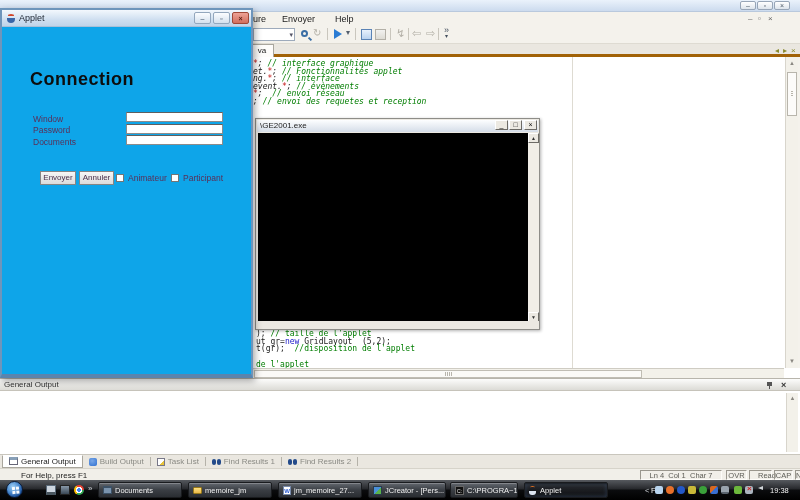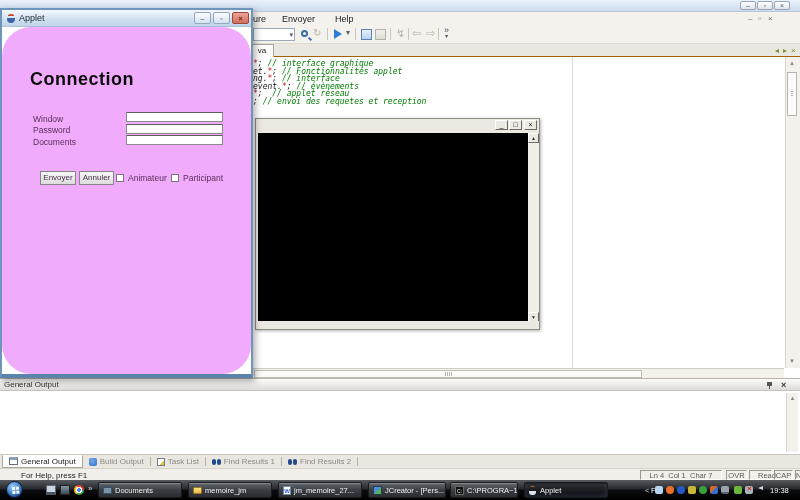--- a/index.html
+++ b/index.html
@@ -23,21 +23,21 @@
   .icon-play { position:absolute; left:334px; top:4px; width:0; height:0; border-left:8px solid #2b7cd3; border-top:5px solid transparent; border-bottom:5px solid transparent; }
   .icon-play-caret { position:absolute; left:346px; top:3px; font-size:8px; color:#55606e; }
   .icon-sq1 { position:absolute; left:361px; top:4px; width:11px; height:11px; background:linear-gradient(#e8f1fc,#b9d2ef); border:1px solid #5a83b5; }
   .icon-sq2 { position:absolute; left:375px; top:4px; width:11px; height:11px; background:linear-gradient(#f2f2f0,#dddbd4); border:1px solid #b3b0a7; }
   .icon-bolt { position:absolute; left:396px; top:2px; font-size:11px; color:#b3b0a7; }
   .icon-back { position:absolute; left:412px; top:2px; font-size:11px; color:#b3b0a7; }
   .icon-fwd { position:absolute; left:426px; top:2px; font-size:11px; color:#b3b0a7; }
   .icon-more { position:absolute; left:444px; top:1px; font-size:9px; color:#44505e; line-height:8px; text-align:center; }
   .icon-more .sub { display:block; font-size:6px; line-height:5px; }
 
-  #tabbar { left:0; top:44px; width:800px; height:13px; background:#eae7e0; border-bottom:1px solid #a16207; }
+  #tabbar { left:0; top:44px; width:800px; height:13px; background:#eae7e0; border-bottom:3px solid #a16207; }
   #doc-tab { position:absolute; left:250px; top:0px; width:24px; height:13px; background:#fdfcfa; border:1px solid #a9a69d; border-bottom:none; font-size:8px; color:#222; text-align:center; line-height:12px; }
   .tabnav { position:absolute; top:2px; font-size:8px; color:#8a8a2f; }
 
   #editor { left:0; top:57px; width:800px; height:311px; background:#fff; }
   #margin-line { position:absolute; left:572px; top:0; width:1px; height:311px; background:#dedbd2; }
   .code-line { height:7.5px; font-family:"DejaVu Sans Mono", monospace; font-size:8px; line-height:7.5px; white-space:pre; }
   .c-plain { color:#1a1a1a; } .c-red { color:#c01010; } .c-comment { color:#007d00; } .c-keyword { color:#1616c8; }
   #top-code { position:absolute; left:253px; top:3px;font-style:italic; }
   #bottom-code { position:absolute; left:256px; top:273px; }
   #bottom-code .code-line:last-child { margin-top:8px; }
@@ -64,21 +64,21 @@
   
   #applet-win { left:0; top:8px; width:253px; height:370px; background:#fff; border:2px solid #6e95bb; border-bottom:4px solid #5b84ad; box-shadow:2px 3px 7px rgba(0,0,0,.35); z-index:10; }
   #applet-title { position:absolute; left:0; top:0; width:100%; height:17px; background:linear-gradient(#f3f8fd,#cfdff0 60%,#c0d4e9); border-bottom:1px solid #a8c0d8; }
   #applet-title .label { position:absolute; left:17px; top:3px; font-size:9px; color:#1c2430; }
   .java-cup { position:absolute; left:5px; top:4px; width:9px; height:9px; }
   .java-cup .bowl { position:absolute; left:0; bottom:0; width:8px; height:5px; background:#3a66a8; border-radius:0 0 4px 4px; }
   .java-cup .steam { position:absolute; left:1px; top:0; width:6px; height:3px; border-top:2px solid #d0452a; border-radius:50%; }
   .app-btn { position:absolute; top:2px; width:17px; height:12px; border-radius:2px; font-size:7px; line-height:11px; text-align:center; }
   .app-btn.light { background:linear-gradient(#fbfdff,#d5e1ee); border:1px solid #93a7bd; color:#34485c; }
   .app-btn.close { background:linear-gradient(#eda296,#d26f5e); border:1px solid #a04838; color:#5a1f16; font-weight:bold; }
-  #applet-client { position:absolute; left:0; top:17px; right:0; bottom:0; background:#f0abfc;border-radius:29px; }
+  #applet-client { position:absolute; left:0; top:17px; right:0; bottom:0; background:#0ea5e9; }
   #connection-heading { position:absolute; left:28px; top:42px; font-size:18px; font-weight:bold; color:#0d0d0d; letter-spacing:0.5px; }
   .form-label { position:absolute; left:31px; font-size:8.5px; color:#5a2f57; }
   .form-input { position:absolute; left:124px; width:97px; height:10px; background:#fff; border:1px solid #8b8b8b; border-top-color:#5f5f5f; font-size:8px; padding:0 2px; }
   .form-btn { position:absolute; top:144px; height:14px; background:linear-gradient(#f6f6f6,#dcdcdc); border:1px solid #858585; font-size:8px; color:#4a2f4a; text-align:center; line-height:12px; }
   .checkbox { position:absolute; top:147px; width:8px; height:8px; background:#fff; border:1px solid #757575; }
   .cb-label { position:absolute; top:146px; font-size:8.5px; color:#5a2f57; }
 
   
   #output-header { left:0; top:378px; width:800px; height:13px; background:linear-gradient(#fcfcfb,#dcdbd6); border-top:1px solid #b8b5ac; border-bottom:1px solid #c6c3ba; }
   #output-header .label { position:absolute; left:4px; top:1px; font-size:8px; color:#333; }
@@ -178,41 +178,48 @@
     <div class="tabnav" style="left:791px;">×</div>
   </div>
 
   <div class="abs" id="editor">
     <div id="margin-line"></div>
     <div id="top-code">
         <div class="code-line"><span class="c-red">*</span><span class="c-plain">; </span><span class="c-comment">// interface graphique</span></div>
         <div class="code-line"><span class="c-plain">et.</span><span class="c-red">*</span><span class="c-plain">; </span><span class="c-comment">// Fonctionnalités applet</span></div>
         <div class="code-line"><span class="c-plain">ng.</span><span class="c-red">*</span><span class="c-plain">; </span><span class="c-comment">// interface</span></div>
         <div class="code-line"><span class="c-plain">event.</span><span class="c-red">*</span><span class="c-plain">; </span><span class="c-comment">// évènements</span></div>
-        <div class="code-line"><span class="c-red">*</span><span class="c-plain">;  </span><span class="c-comment">// applet réseau</span></div>
+        <div class="code-line"><span class="c-red">*</span><span class="c-plain">;  </span><span class="c-comment">// envoi réseau</span></div>
         <div class="code-line"><span class="c-plain">; </span><span class="c-comment">// envoi des requetes et reception</span></div>
+      </div>
+    <div id="bottom-code">
+        <div class="code-line"><span class="c-plain">); </span><span class="c-comment">// taille de l'applet</span></div>
+        <div class="code-line"><span class="c-plain">ut gr=</span><span class="c-keyword">new</span><span class="c-plain"> GridLayout  (5,2);</span></div>
+        <div class="code-line"><span class="c-plain">t(gr);  </span><span class="c-comment">//disposition de l'applet</span></div>
+        <div class="code-line"><span class="c-comment">de l'applet</span></div>
       </div>
   </div>
 
   <div class="abs vscroll" style="left:785px; top:57px; width:13px; height:311px;">
     <div class="sb-arrow" style="top:0;">▲</div>
     <div class="sb-thumb" style="top:15px; height:44px;">
         <div class="sb-grip"></div>
       </div>
     <div class="sb-arrow" style="bottom:0;">▼</div>
   </div>
   <div class="abs" id="editor-frame-right"></div>
 
   <div class="abs" id="hscroll">
     <div id="hthumb">
         <div id="hgrip"></div>
       </div>
   </div>
 
   <div class="abs" id="console-win">
+    <div id="console-title"><span>\GE2001.exe</span></div>
     <div class="con-btn" style="right:31px;">_</div>
     <div class="con-btn" style="right:17px;">□</div>
     <div class="con-btn" style="right:2px;">×</div>
     <div id="console-client"></div>
     <div id="console-sb">
       <div class="con-sb-btn" style="top:0;">▲</div>
       <div class="con-sb-btn" style="bottom:0;">▼</div>
     </div>
     <div id="console-bottom"></div>
   </div>

